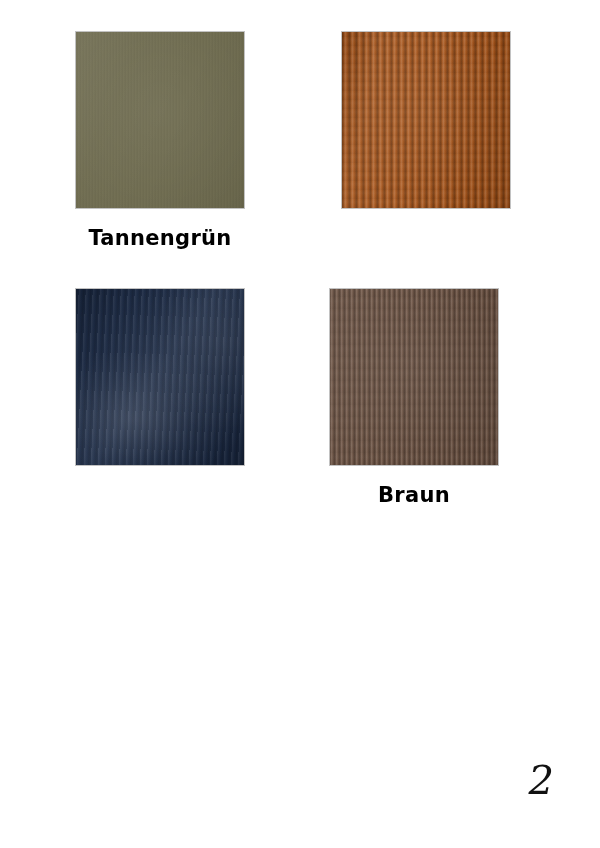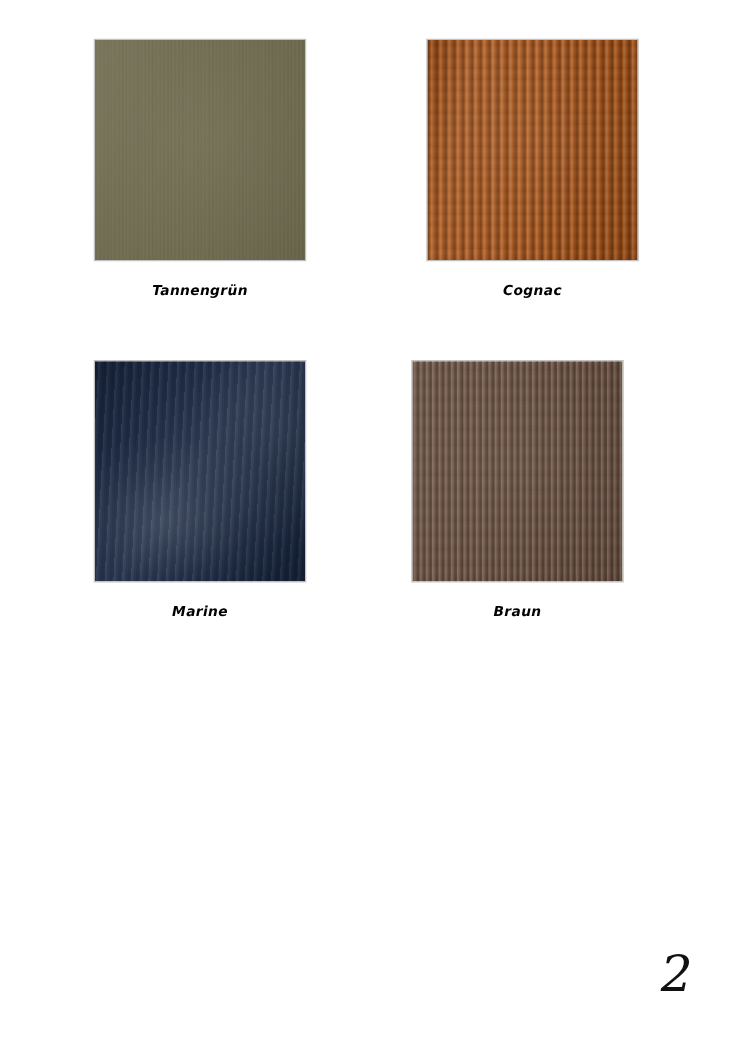--- a/index.html
+++ b/index.html
@@ -177,25 +177,24 @@
         rgba(0,0,0,0.00) 12px);
   }
 
   
   .swatch-label {
     margin-top: 17px;
     width: 170px;
     text-align: center;
     font-family: "DejaVu Sans", sans-serif;
     font-weight: bold;
-    font-size: 11px;
+    font-size: 21px;
     letter-spacing: 0.3px;
     color: #000000;
     white-space: nowrap;
-    font-style: italic;
   }
 
   
   .page-number {
     position: absolute;
     right: 46px;
     bottom: 48px;
     font-family: "DejaVu Serif", serif;
     font-style: italic;
     font-size: 40px;
@@ -220,31 +219,29 @@
       <div class="swatch-label">Tannengrün</div>
     </div>
 
     <div class="swatch-cell cell-1">
       <div class="swatch tex-cognac">
         <div class="fill" style="background-color:#a85418"></div>
         <div class="ribs"></div>
         <div class="drape"></div>
         <div class="vignette"></div>
       </div>
-      <div class="swatch-label">Cognac</div>
     </div>
 
     <div class="swatch-cell cell-2">
       <div class="swatch tex-marine">
         <div class="fill" style="background-color:#1b2a45"></div>
         <div class="ribs"></div>
         <div class="drape"></div>
         <div class="vignette"></div>
       </div>
-      <div class="swatch-label">Marine</div>
     </div>
 
     <div class="swatch-cell cell-3">
       <div class="swatch tex-braun">
         <div class="fill" style="background-color:#6d5343"></div>
         <div class="ribs"></div>
         <div class="drape"></div>
         <div class="vignette"></div>
       </div>
       <div class="swatch-label">Braun</div>

